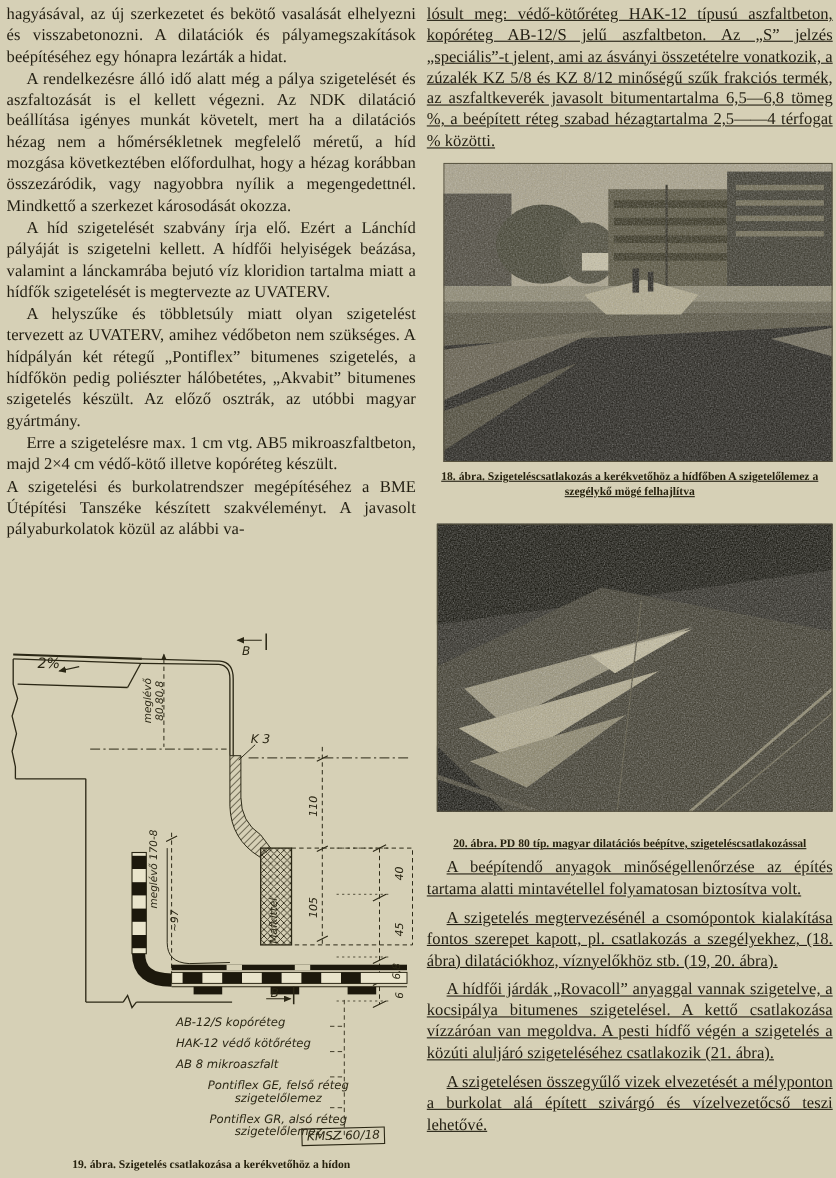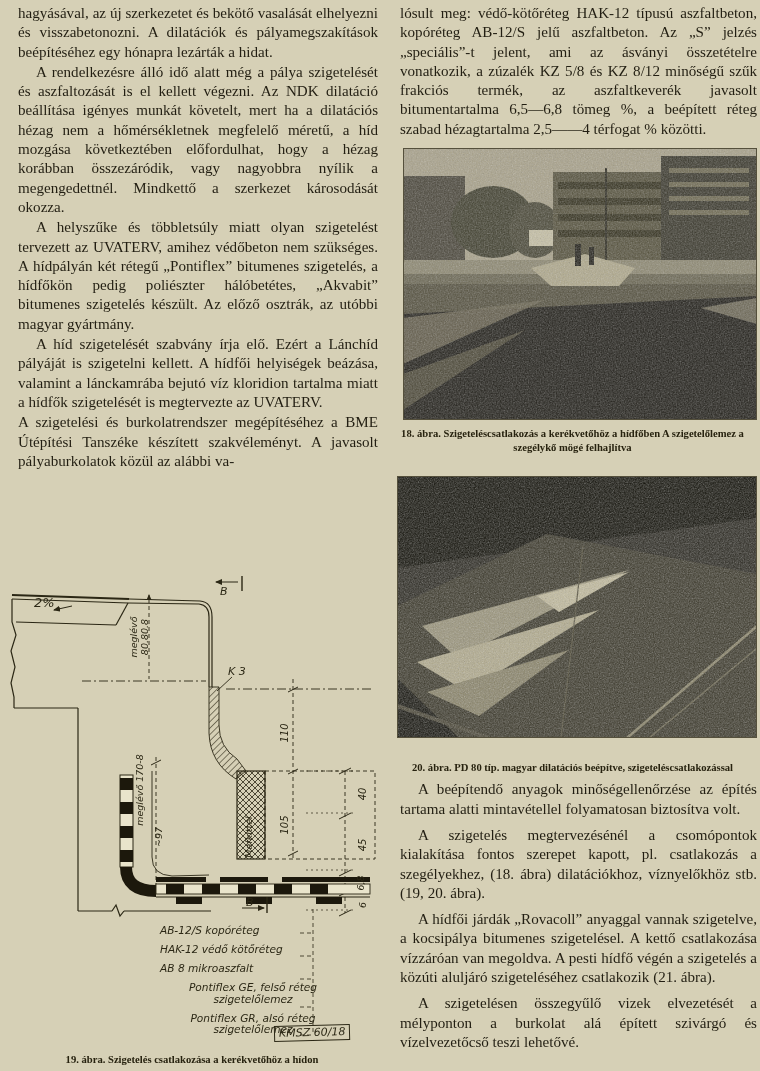--- a/index.html
+++ b/index.html
@@ -1,21 +1,21 @@
 <!DOCTYPE html>
 <html><head>
 <meta charset="utf-8">
 <style>
   html,body{margin:0;padding:0;background:#8a8678;}
   .page{position:relative;width:760px;height:1071px;background:#d6d0b6;overflow:hidden;
         font-family:"Liberation Serif",serif;color:#221e12;}
   .col{position:absolute;top:4px;display:flex;flex-direction:column;height:1063px;}
   .col-left{left:6px;width:372px;}
-  .col-right{left:388px;width:369px;}
-  p{margin:0 0 1px 12px;font-size:15.1px;line-height:19.3px;text-align:justify;text-indent:18px;}
+  .col-right{left:388px;width:369px;text-decoration:underline;}
+  p{margin:0 0 1px 0;font-size:15.1px;line-height:19.3px;text-align:justify;text-indent:18px;}
   p.noindent{text-indent:0;}
   p.gap{margin-top:6px;}
   h3.section{font-size:15.5px;font-weight:bold;text-align:center;margin:13px 0 10px 0;letter-spacing:.4px;}
   figure{margin:0;}
   figcaption,.figcap{font-weight:bold;font-size:10.6px;line-height:1.3;text-align:center;color:#27220f;}
   
   .photo1{width:354px;margin:8px 0 0 auto;}
   .photo2{width:360px;margin:21px 0 0 auto;}
   .photo1 svg,.photo2 svg{display:block;}
   .cap19{margin-top:7px;}
@@ -36,22 +36,23 @@
   svg text.dlab{font-family:"DejaVu Sans",sans-serif;font-style:italic;fill:#2b2715;}
 </style>
 </head>
 <body>
 
 <div class="page">
 
   <div class="col col-left">
     <p class="noindent">hagyásával, az új szerkezetet és bekötő vasalását elhelyezni és visszabetonozni. A dilatációk és pályamegszakítások beépítéséhez egy hónapra lezárták a hidat.</p>
     <p>A rendelkezésre álló idő alatt még a pálya szigetelését és aszfaltozását is el kellett végezni. Az NDK dilatáció beállítása igényes munkát követelt, mert ha a dilatációs hézag nem a hőmérsékletnek megfelelő méretű, a híd mozgása következtében előfordulhat, hogy a hézag korábban összezáródik, vagy nagyobbra nyílik a megengedettnél. Mindkettő a szerkezet károsodását okozza.</p>
+    <p>A híd szigetelését szabvány írja elő. Ezért a Lánchíd pályáját is szigetelni kellett. A hídfői helyiségek beázása, valamint a lánckamrába bejutó víz kloridion tartalma miatt a hídfők szigetelését is megtervezte az UVATERV.</p>
     <p>A helyszűke és többletsúly miatt olyan szigetelést tervezett az UVATERV, amihez védőbeton nem szükséges. A hídpályán két rétegű „Pontiflex” bitumenes szigetelés, a hídfőkön pedig poliészter hálóbetétes, „Akvabit” bitumenes szigetelés készült. Az előző osztrák, az utóbbi magyar gyártmány.</p>
-    <p>A híd szigetelését szabvány írja elő. Ezért a Lánchíd pályáját is szigetelni kellett. A hídfői helyiségek beázása, valamint a lánckamrába bejutó víz kloridion tartalma miatt a hídfők szigetelését is megtervezte az UVATERV.</p>
+    <p>Erre a szigetelésre max. 1 cm vtg. AB5 mikroaszfaltbeton, majd 2×4 cm védő-kötő illetve kopóréteg készült.</p>
     <p class="noindent">A szigetelési és burkolatrendszer megépítéséhez a BME Útépítési Tanszéke készített szakvéleményt. A javasolt pályaburkolatok közül az alábbi va-</p>
 
     <figure class="diagram">
       <svg class="lines" width="372" height="470" viewBox="0 0 372 470">
         <defs>
           <pattern id="hatch" width="4.5" height="4.5" patternUnits="userSpaceOnUse" patternTransform="rotate(45)">
             <line x1="0" y1="0" x2="0" y2="4.5" stroke="#2b2715" stroke-width="1.1"></line>
           </pattern>
           <pattern id="xhatch" width="6" height="6" patternUnits="userSpaceOnUse">
             <path d="M0,0 L6,6 M6,0 L0,6" stroke="#2b2715" stroke-width="0.8" fill="none"></path>

